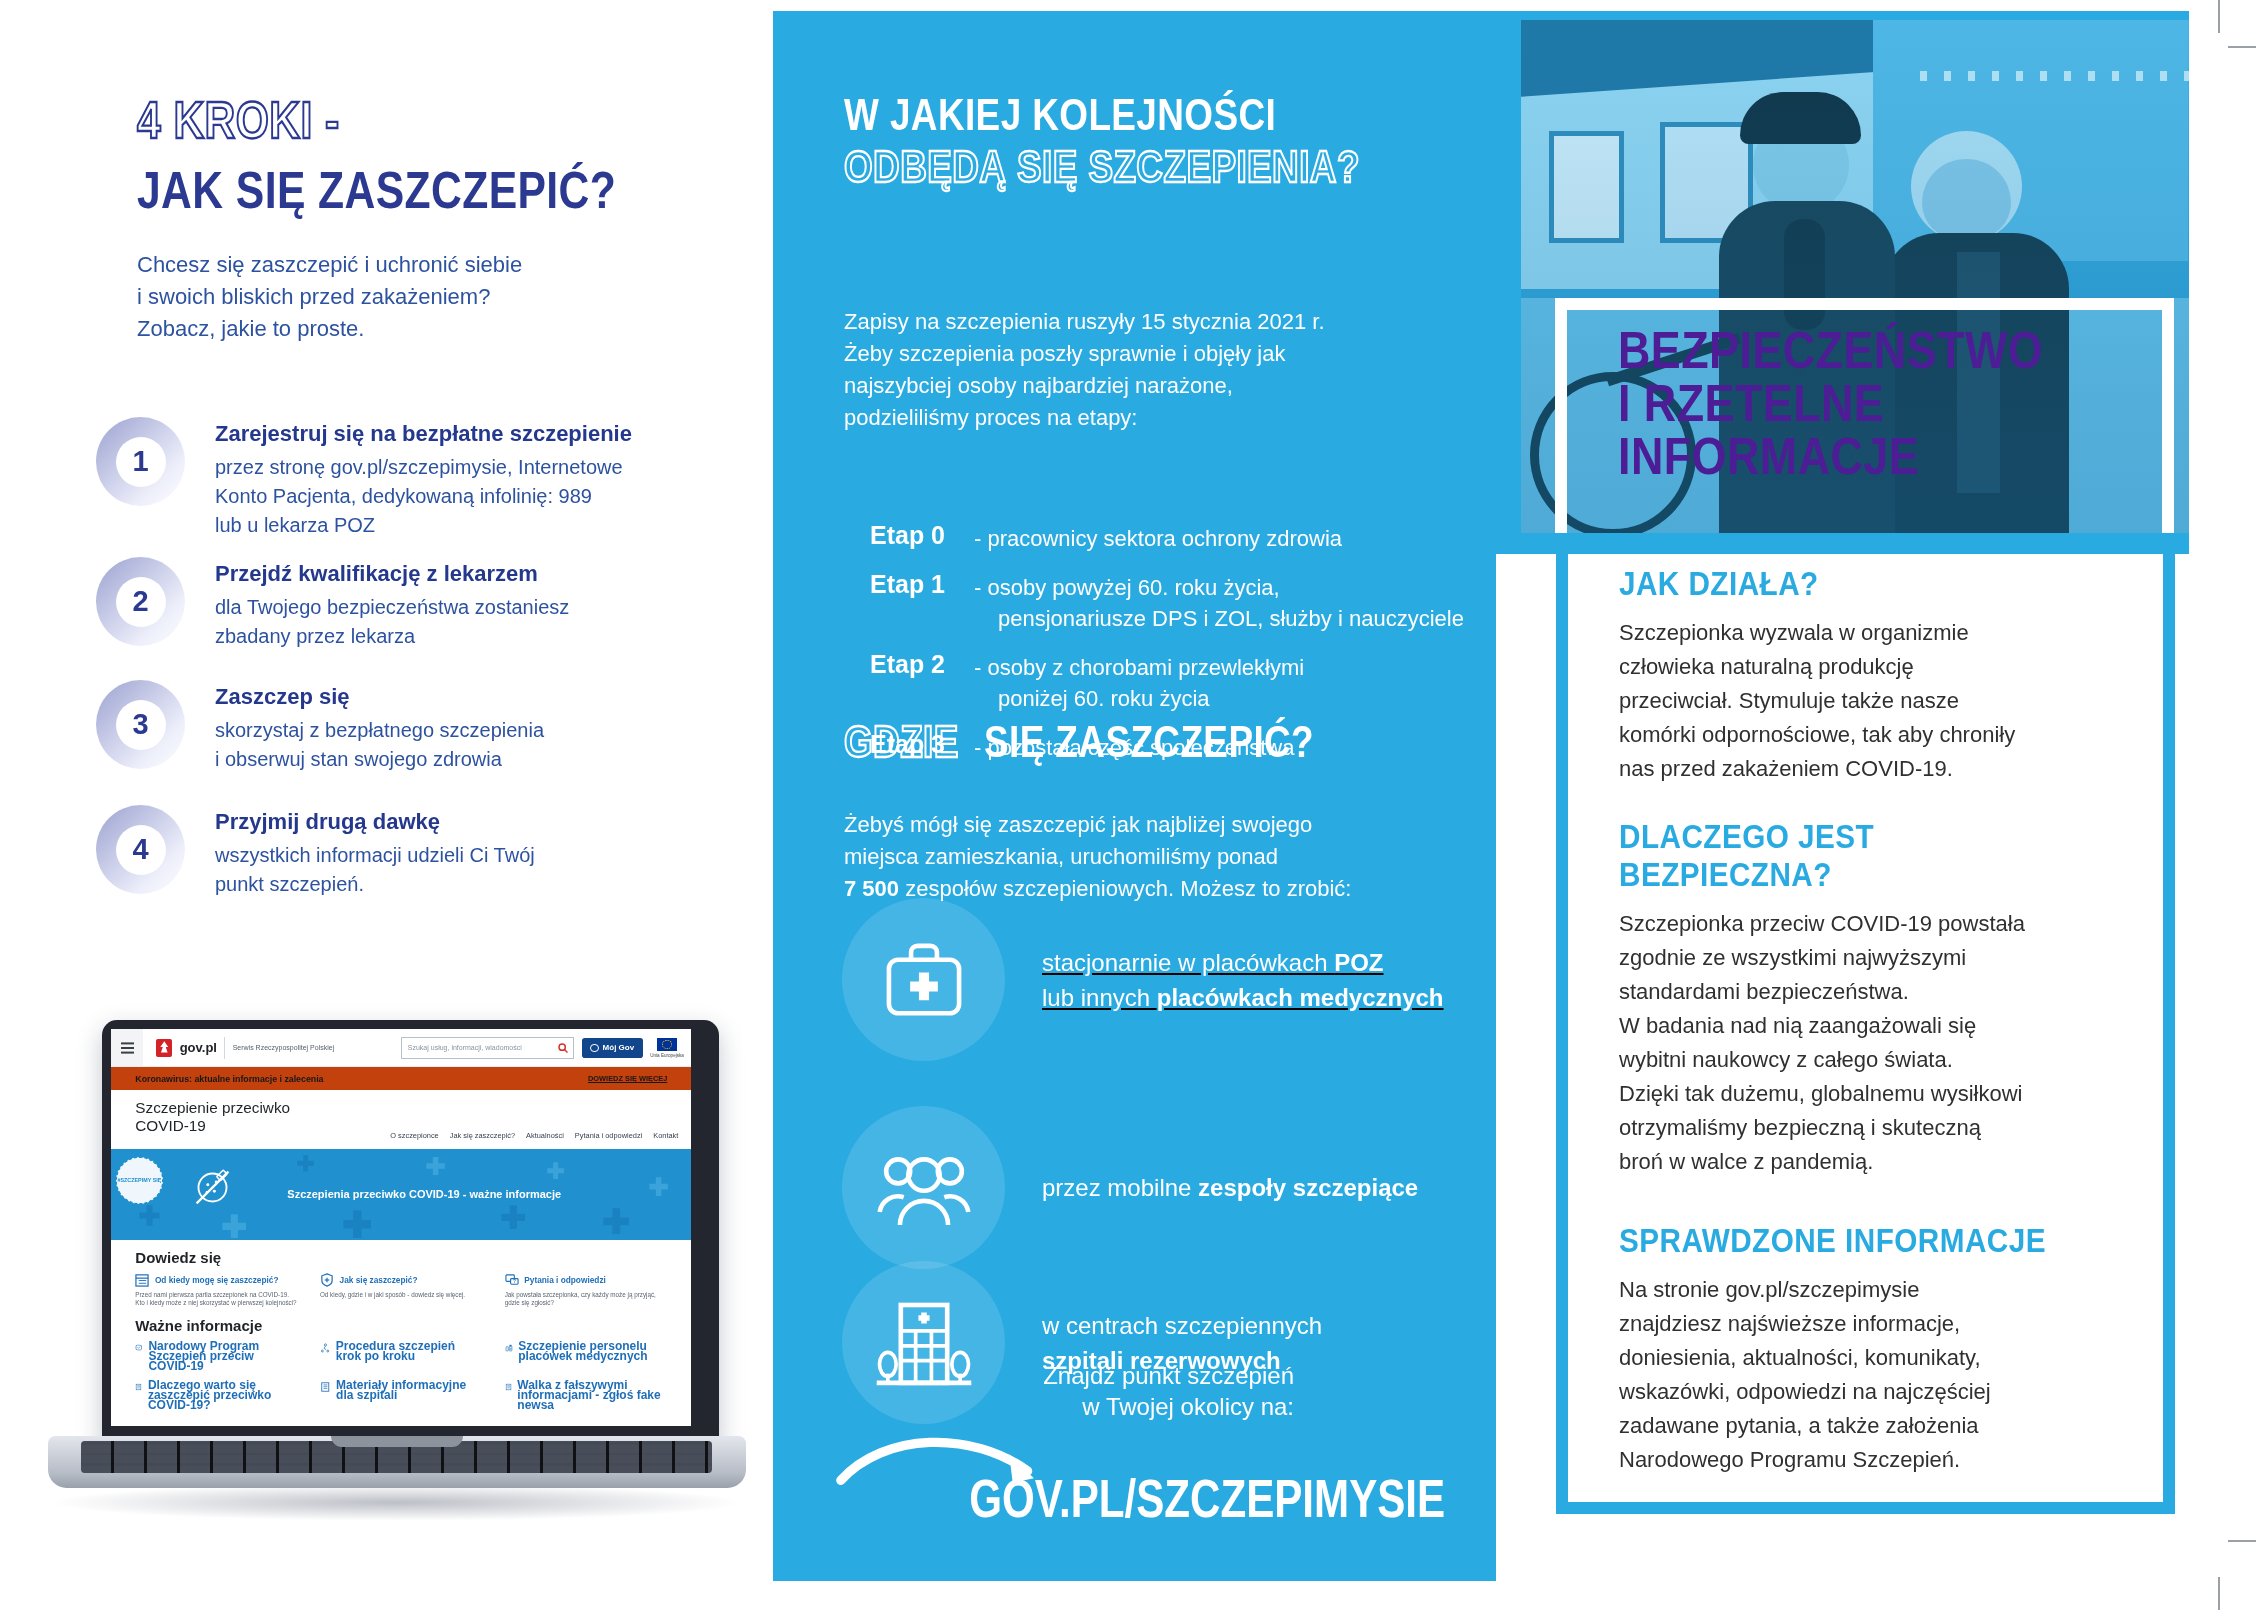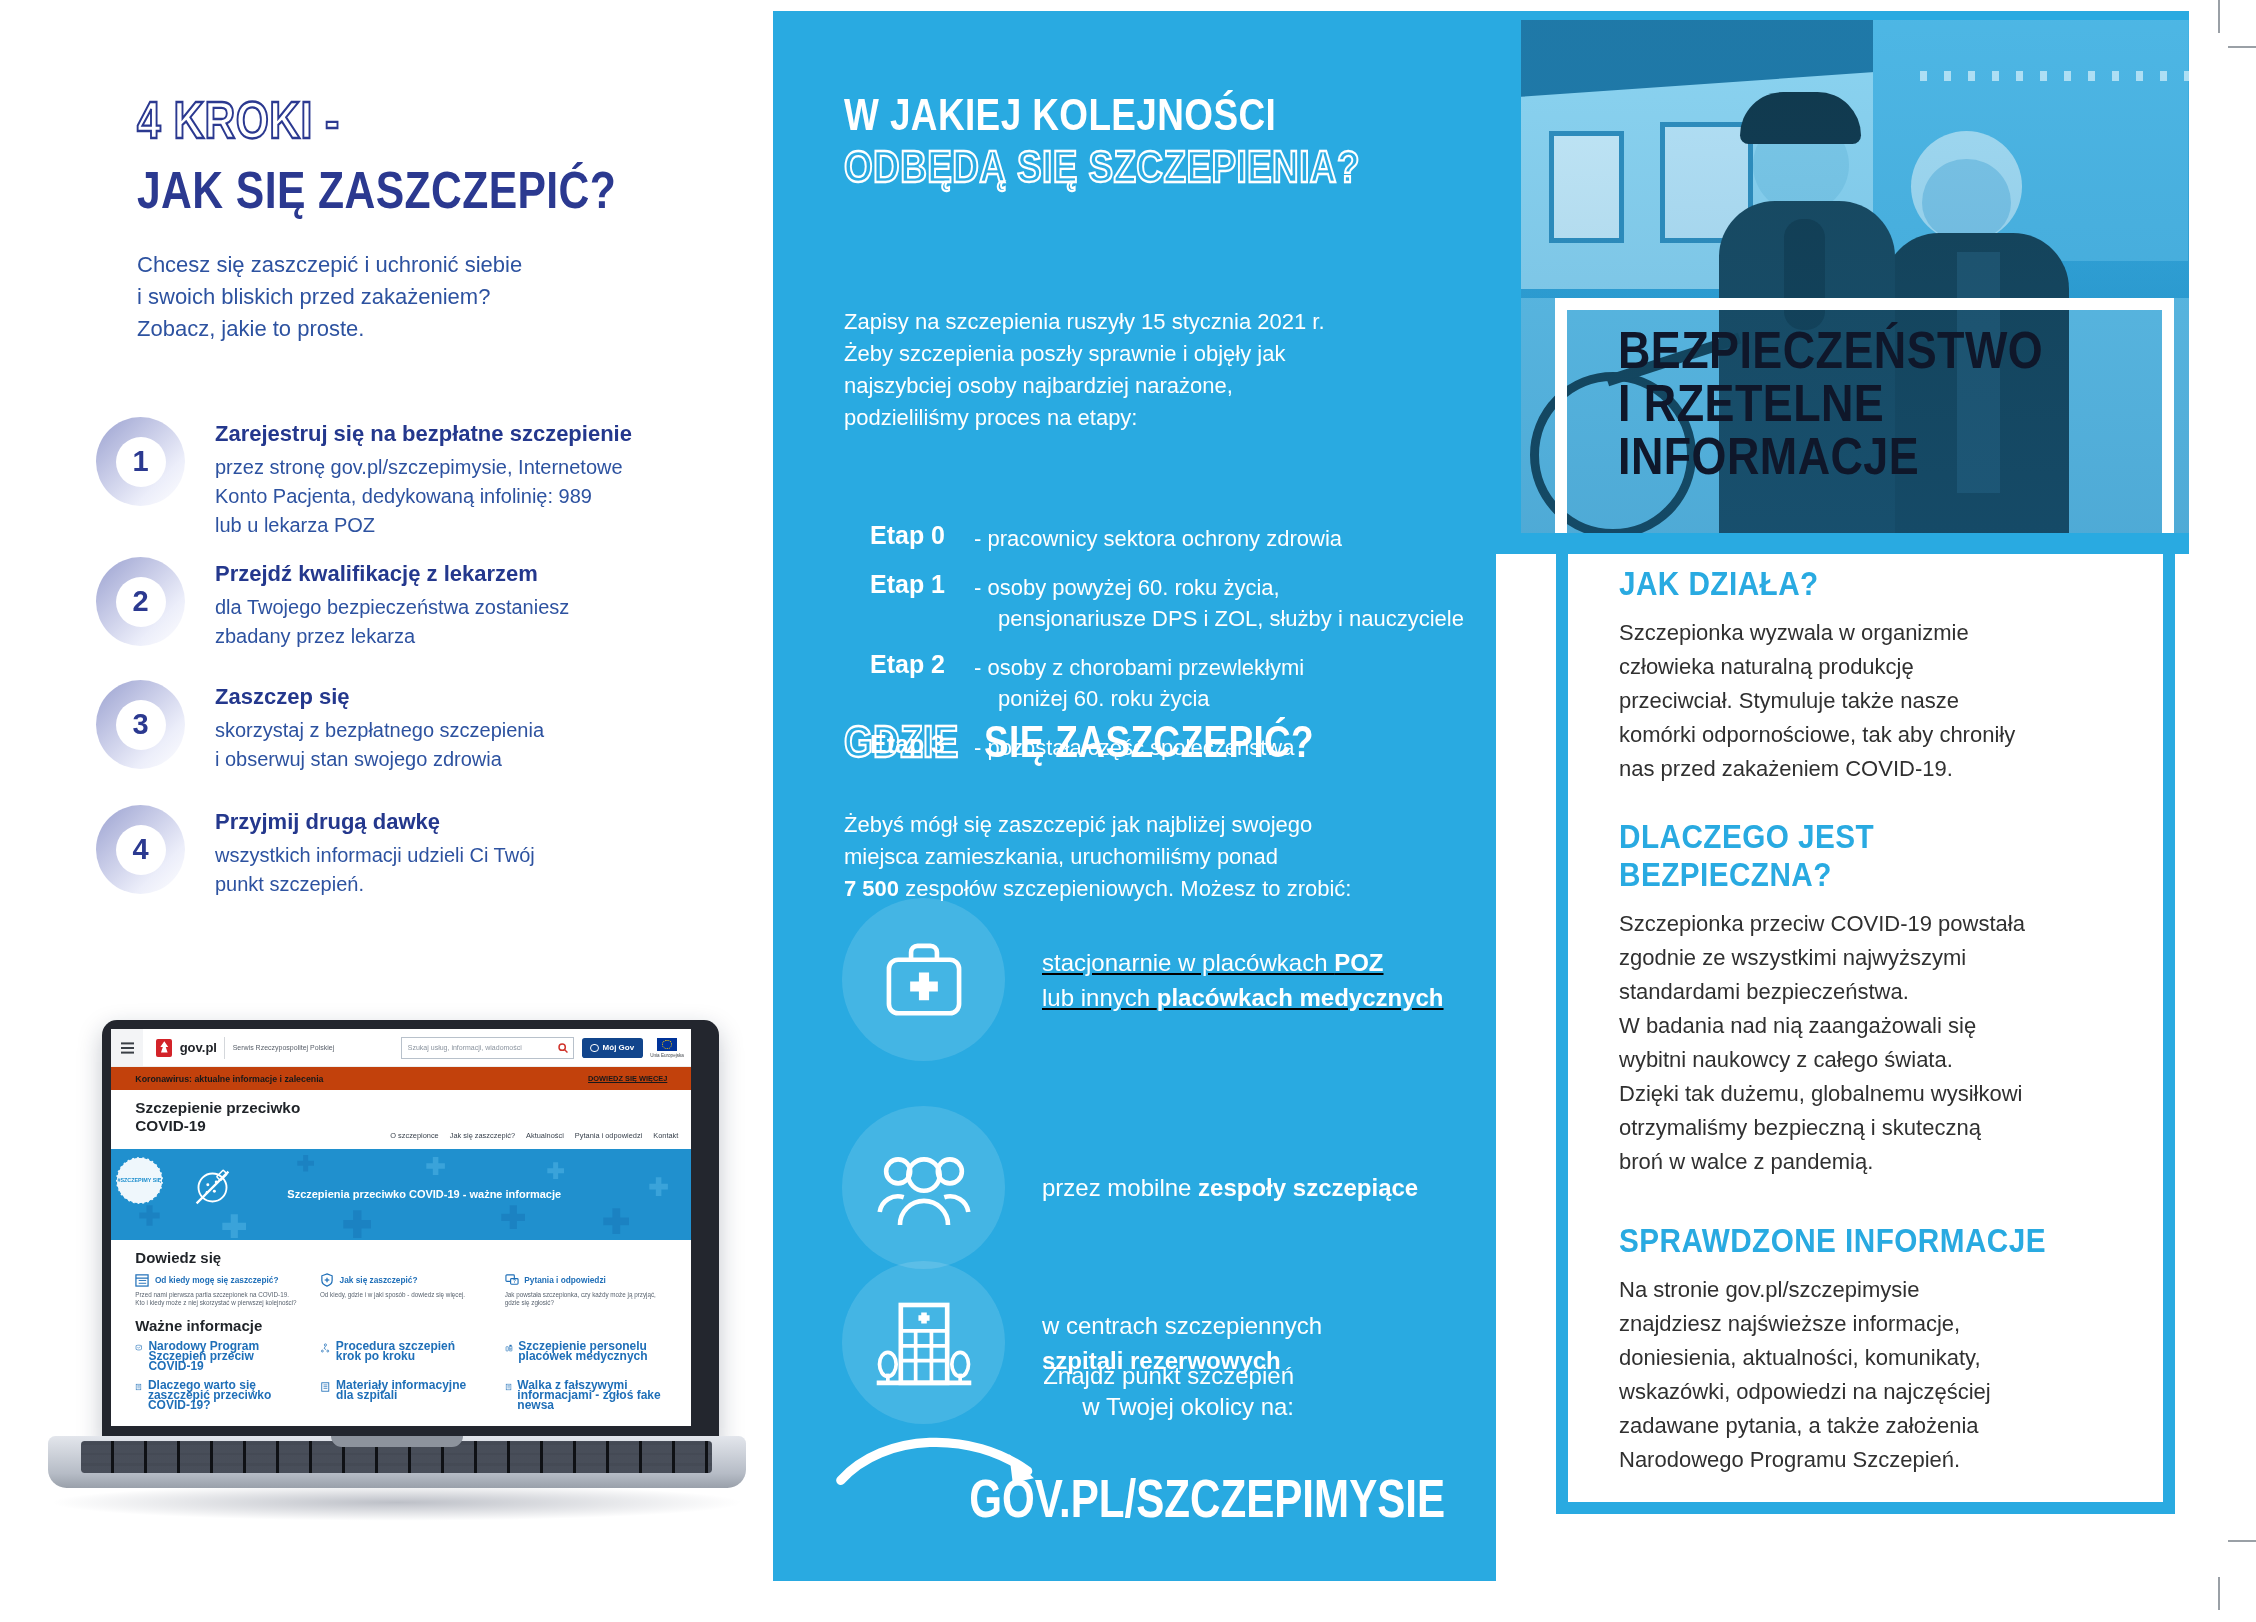--- a/index.html
+++ b/index.html
@@ -56,21 +56,21 @@
             display:flex;align-items:center;justify-content:center;gap:3.7px;}
   .s-mgdot{width:6.5px;height:6.5px;border:0.9px solid #fff;border-radius:50%;}
   .s-eu{display:flex;flex-direction:column;align-items:center;gap:1.9px;}
   .s-euflag{width:20.4px;height:13px;background:#003399;display:flex;align-items:center;justify-content:center;}
   .s-euring{width:7.4px;height:7.4px;border:0.9px dotted #ffcc00;border-radius:50%;}
   .s-eutxt{font-size:4.6px;color:#42474d;}
   .s-alert{height:23px;background:#c2410c;display:flex;align-items:center;justify-content:space-between;padding:0 24px;}
   .s-alert .al{font-size:8.8px;font-weight:700;color:#17181a;}
   .s-alert .ar{font-size:7.4px;font-weight:700;color:#17181a;text-decoration:underline;}
   .s-pagehead{position:relative;height:59px;}
-  .s-h1{position:absolute;left:24px;top:8.3px;font-size:15.3px;line-height:18.6px;font-weight:700;color:#1f2328;}
+  .s-h1{position:absolute;left:24px;top:8.3px;font-size:15.3px;line-height:18.6px;font-weight:400;color:#1f2328;}
   .s-nav{position:absolute;right:13px;bottom:9.3px;display:flex;gap:11px;}
   .s-nav span{font-size:7.4px;color:#39424d;}
   .s-hero{position:relative;height:91px;background:#2090ce;overflow:hidden;}
   .s-herotxt{position:absolute;left:176px;top:39px;font-size:11px;font-weight:700;color:#fff;}
   .plus{position:absolute;background:#1b82c2;
         clip-path:polygon(35% 0,65% 0,65% 35%,100% 35%,100% 65%,65% 65%,65% 100%,35% 100%,35% 65%,0 65%,0 35%,35% 35%);}
   .plus.lt{background:#3aa3da;}
   .s-stamp{position:absolute;left:4.6px;top:7.4px;width:45px;height:45px;border:1.9px dashed #2090ce;border-radius:50%;
            background:rgba(255,255,255,.93);color:#2090ce;font-size:5.4px;font-weight:700;text-align:center;
            display:flex;align-items:center;justify-content:center;z-index:2;}
@@ -104,21 +104,21 @@
   .m-find{left:1016px;top:1360px;width:278px;text-align:right;font-size:24px;line-height:31px;color:#fff;}
   .m-url{left:835px;top:1467px;width:461px;text-align:right;font-size:54px;font-weight:700;color:#fff;}
   .m-url .cond2{transform:scaleX(.78);transform-origin:right top;display:inline-block;}
   .m-arrow{left:833px;top:1423px;}
 
   
   .r-cyan{left:1495px;top:11px;width:694px;height:543px;background:#29aae1;}
   .r-photo{left:1521px;top:20.4px;width:668px;height:513px;overflow:hidden;background:#2f9fd4;}
   .ph{position:absolute;}
   .r-frame{position:absolute;left:34px;top:278px;width:619px;height:390px;border:12px solid #fff;box-sizing:border-box;}
-  .r-headline{position:absolute;left:97px;top:304px;font-size:51px;line-height:53px;font-weight:700;color:#0f172a;}
+  .r-headline{position:absolute;left:97px;top:304px;font-size:51px;line-height:53px;font-weight:700;color:#4c1d95;}
   .r-box{left:1556px;top:554px;width:619px;height:960px;border:12px solid #29aae1;border-top:none;box-sizing:border-box;
          padding:11px 28px 0 51px;}
   .r-h{font-size:33px;font-weight:700;color:#29aae1;margin:32px 0 13px;}
   .r-h:first-child{margin-top:0;}
   .r-p{font-size:22px;line-height:34px;color:#303030;margin:0;}
   .crop{position:absolute;background:#9aa0a6;}
 </style>
 </head>
 <body>
 

